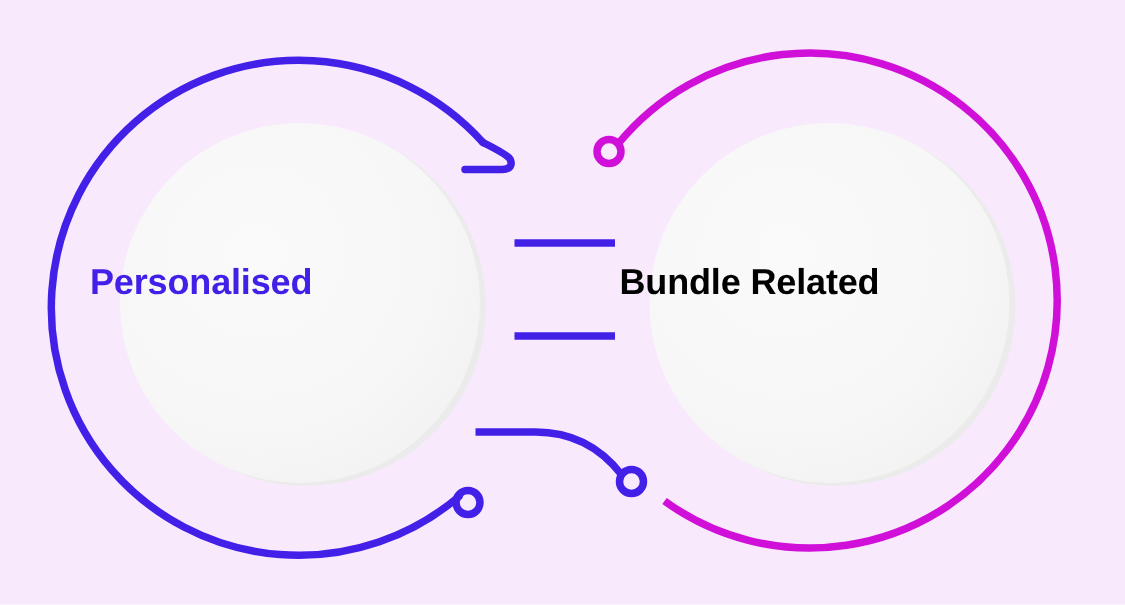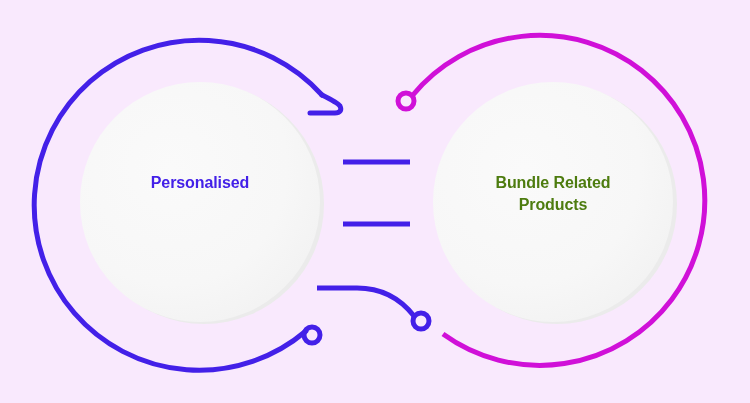--- a/index.html
+++ b/index.html
@@ -22,24 +22,24 @@
   #diagram-svg {
     position: absolute;
     top: 0;
     left: 0;
     width: 750px;
     height: 403px;
     display: block;
   }
   .node-label {
     position: absolute;
-    text-align: center;
+    text-align: left;
     font-family: "Liberation Sans", sans-serif;
     font-weight: bold;
-    font-size: 16px;
+    font-size: 24px;
     line-height: 1.38;
     letter-spacing: -0.1px;
     white-space: nowrap;
     pointer-events: none;
   }
   #label-left {
     left: 60px;
     top: 172px;
     width: 280px;
     color: #4320e8;
@@ -116,18 +116,17 @@
       <circle cx="406" cy="101" r="8" fill="none" stroke="#d010d8" stroke-width="5"></circle>
       <circle cx="312" cy="335" r="8" fill="none" stroke="#4320e8" stroke-width="5"></circle>
       <circle cx="421" cy="321" r="8" fill="none" stroke="#4320e8" stroke-width="5"></circle>
     </g>
   </svg>
 
   <div class="node-label" id="label-left" style="color: rgb(67, 32, 232);">
     <span class="label-line">Personalised</span>
   </div>
 
-  <div class="node-label" id="label-right" style="color: #4d7c0f;">
+  <div class="node-label" id="label-right" style="color: #000000;">
     <span class="label-line">Bundle Related</span>
-    <span class="label-line">Products</span>
   </div>
 
 </div>
 
 </body></html>

